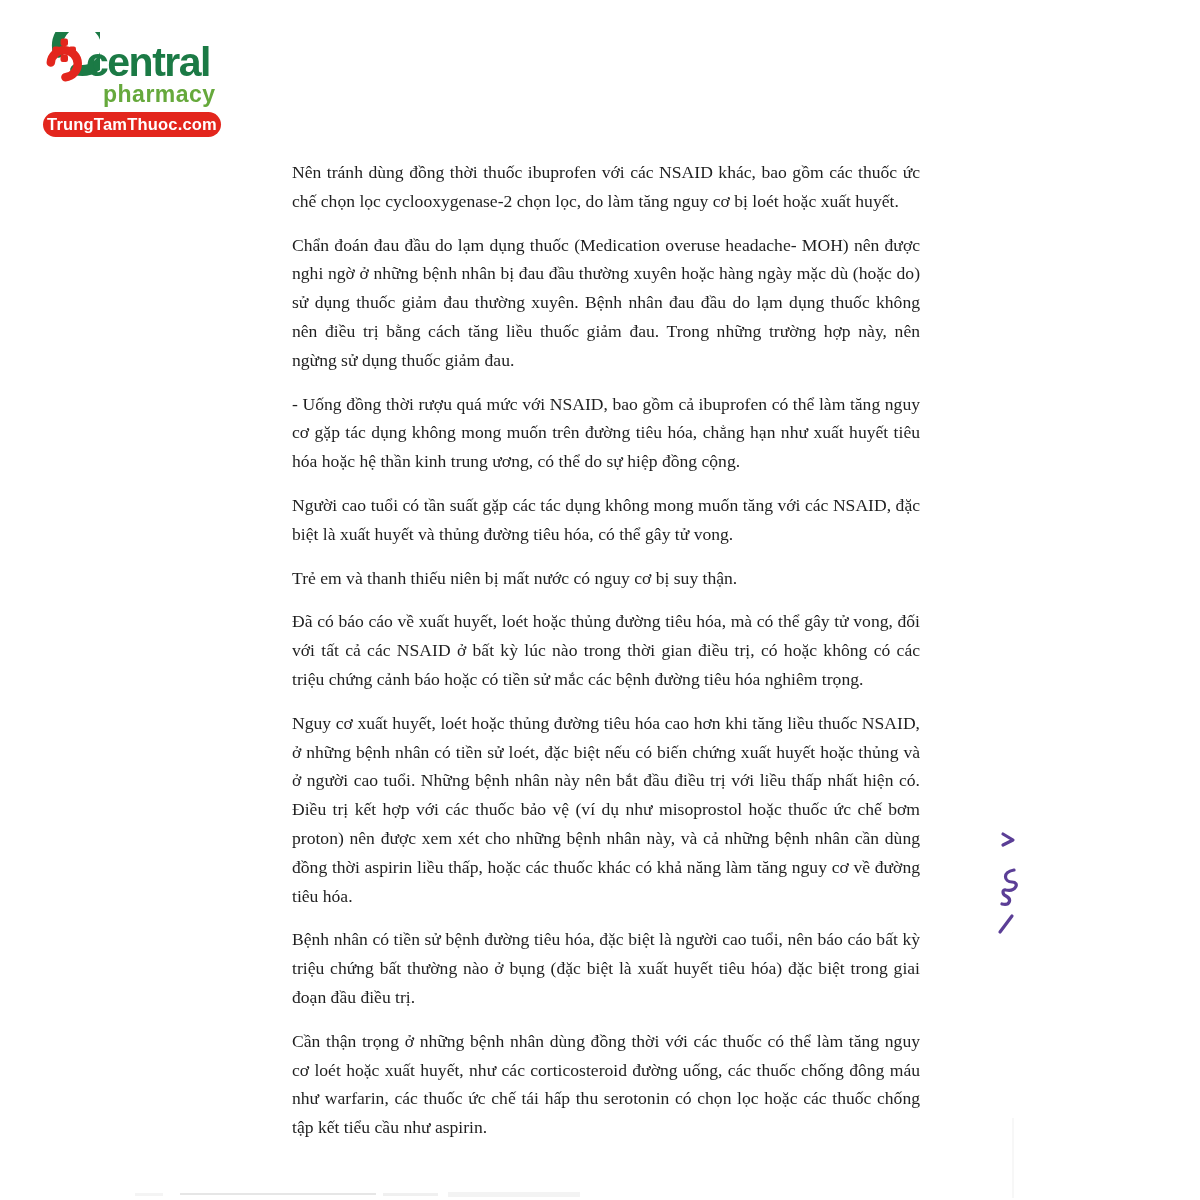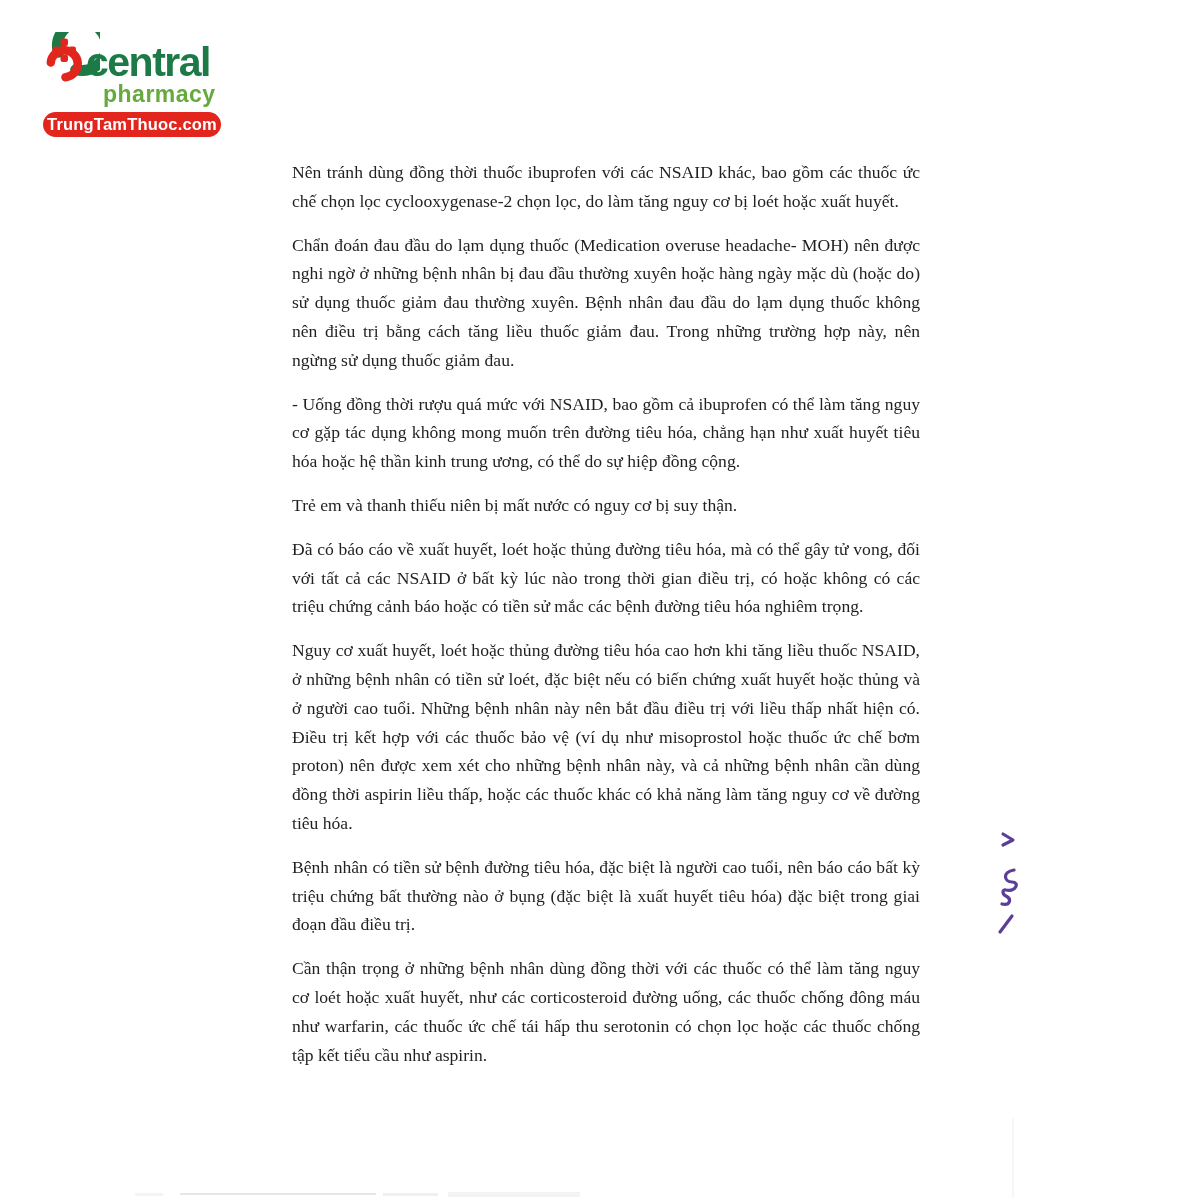--- a/index.html
+++ b/index.html
@@ -81,20 +81,21 @@
     </svg>
     <div class="brand">central</div>
     <div class="brand-sub">pharmacy</div>
     <div class="badge">TrungTamThuoc.com</div>
   </div>
 
   <div class="text-column">
       <div class="para body">Nên tránh dùng đồng thời thuốc ibuprofen với các NSAID khác, bao gồm các thuốc ức chế chọn lọc cyclooxygenase-2 chọn lọc, do làm tăng nguy cơ bị loét hoặc xuất huyết.</div>
       <div class="para body">Chẩn đoán đau đầu do lạm dụng thuốc (Medication overuse headache- MOH) nên được nghi ngờ ở những bệnh nhân bị đau đầu thường xuyên hoặc hàng ngày mặc dù (hoặc do) sử dụng thuốc giảm đau thường xuyên. Bệnh nhân đau đầu do lạm dụng thuốc không nên điều trị bằng cách tăng liều thuốc giảm đau. Trong những trường hợp này, nên ngừng sử dụng thuốc giảm đau.</div>
       <div class="para body">- Uống đồng thời rượu quá mức với NSAID, bao gồm cả ibuprofen có thể làm tăng nguy cơ gặp tác dụng không mong muốn trên đường tiêu hóa, chẳng hạn như xuất huyết tiêu hóa hoặc hệ thần kinh trung ương, có thể do sự hiệp đồng cộng.</div>
+      <div class="para body">Người cao tuổi có tần suất gặp các tác dụng không mong muốn tăng với các NSAID, đặc biệt là xuất huyết và thủng đường tiêu hóa, có thể gây tử vong.</div>
       <div class="para body">Trẻ em và thanh thiếu niên bị mất nước có nguy cơ bị suy thận.</div>
       <div class="para body">Đã có báo cáo về xuất huyết, loét hoặc thủng đường tiêu hóa, mà có thể gây tử vong, đối với tất cả các NSAID ở bất kỳ lúc nào trong thời gian điều trị, có hoặc không có các triệu chứng cảnh báo hoặc có tiền sử mắc các bệnh đường tiêu hóa nghiêm trọng.</div>
       <div class="para body">Nguy cơ xuất huyết, loét hoặc thủng đường tiêu hóa cao hơn khi tăng liều thuốc NSAID, ở những bệnh nhân có tiền sử loét, đặc biệt nếu có biến chứng xuất huyết hoặc thủng và ở người cao tuổi. Những bệnh nhân này nên bắt đầu điều trị với liều thấp nhất hiện có. Điều trị kết hợp với các thuốc bảo vệ (ví dụ như misoprostol hoặc thuốc ức chế bơm proton) nên được xem xét cho những bệnh nhân này, và cả những bệnh nhân cần dùng đồng thời aspirin liều thấp, hoặc các thuốc khác có khả năng làm tăng nguy cơ về đường tiêu hóa.</div>
       <div class="para body">Bệnh nhân có tiền sử bệnh đường tiêu hóa, đặc biệt là người cao tuổi, nên báo cáo bất kỳ triệu chứng bất thường nào ở bụng (đặc biệt là xuất huyết tiêu hóa) đặc biệt trong giai đoạn đầu điều trị.</div>
       <div class="para body">Cần thận trọng ở những bệnh nhân dùng đồng thời với các thuốc có thể làm tăng nguy cơ loét hoặc xuất huyết, như các corticosteroid đường uống, các thuốc chống đông máu như warfarin, các thuốc ức chế tái hấp thu serotonin có chọn lọc hoặc các thuốc chống tập kết tiểu cầu như aspirin.</div>
     </div>
 
   <svg class="hand-mark" viewBox="0 0 36 112" aria-hidden="true">
     <g fill="none" stroke="#5b3e96" stroke-width="3.2" stroke-linecap="round" stroke-linejoin="round">
       <path d="M 11 8 L 21 14 L 11 19"></path>

